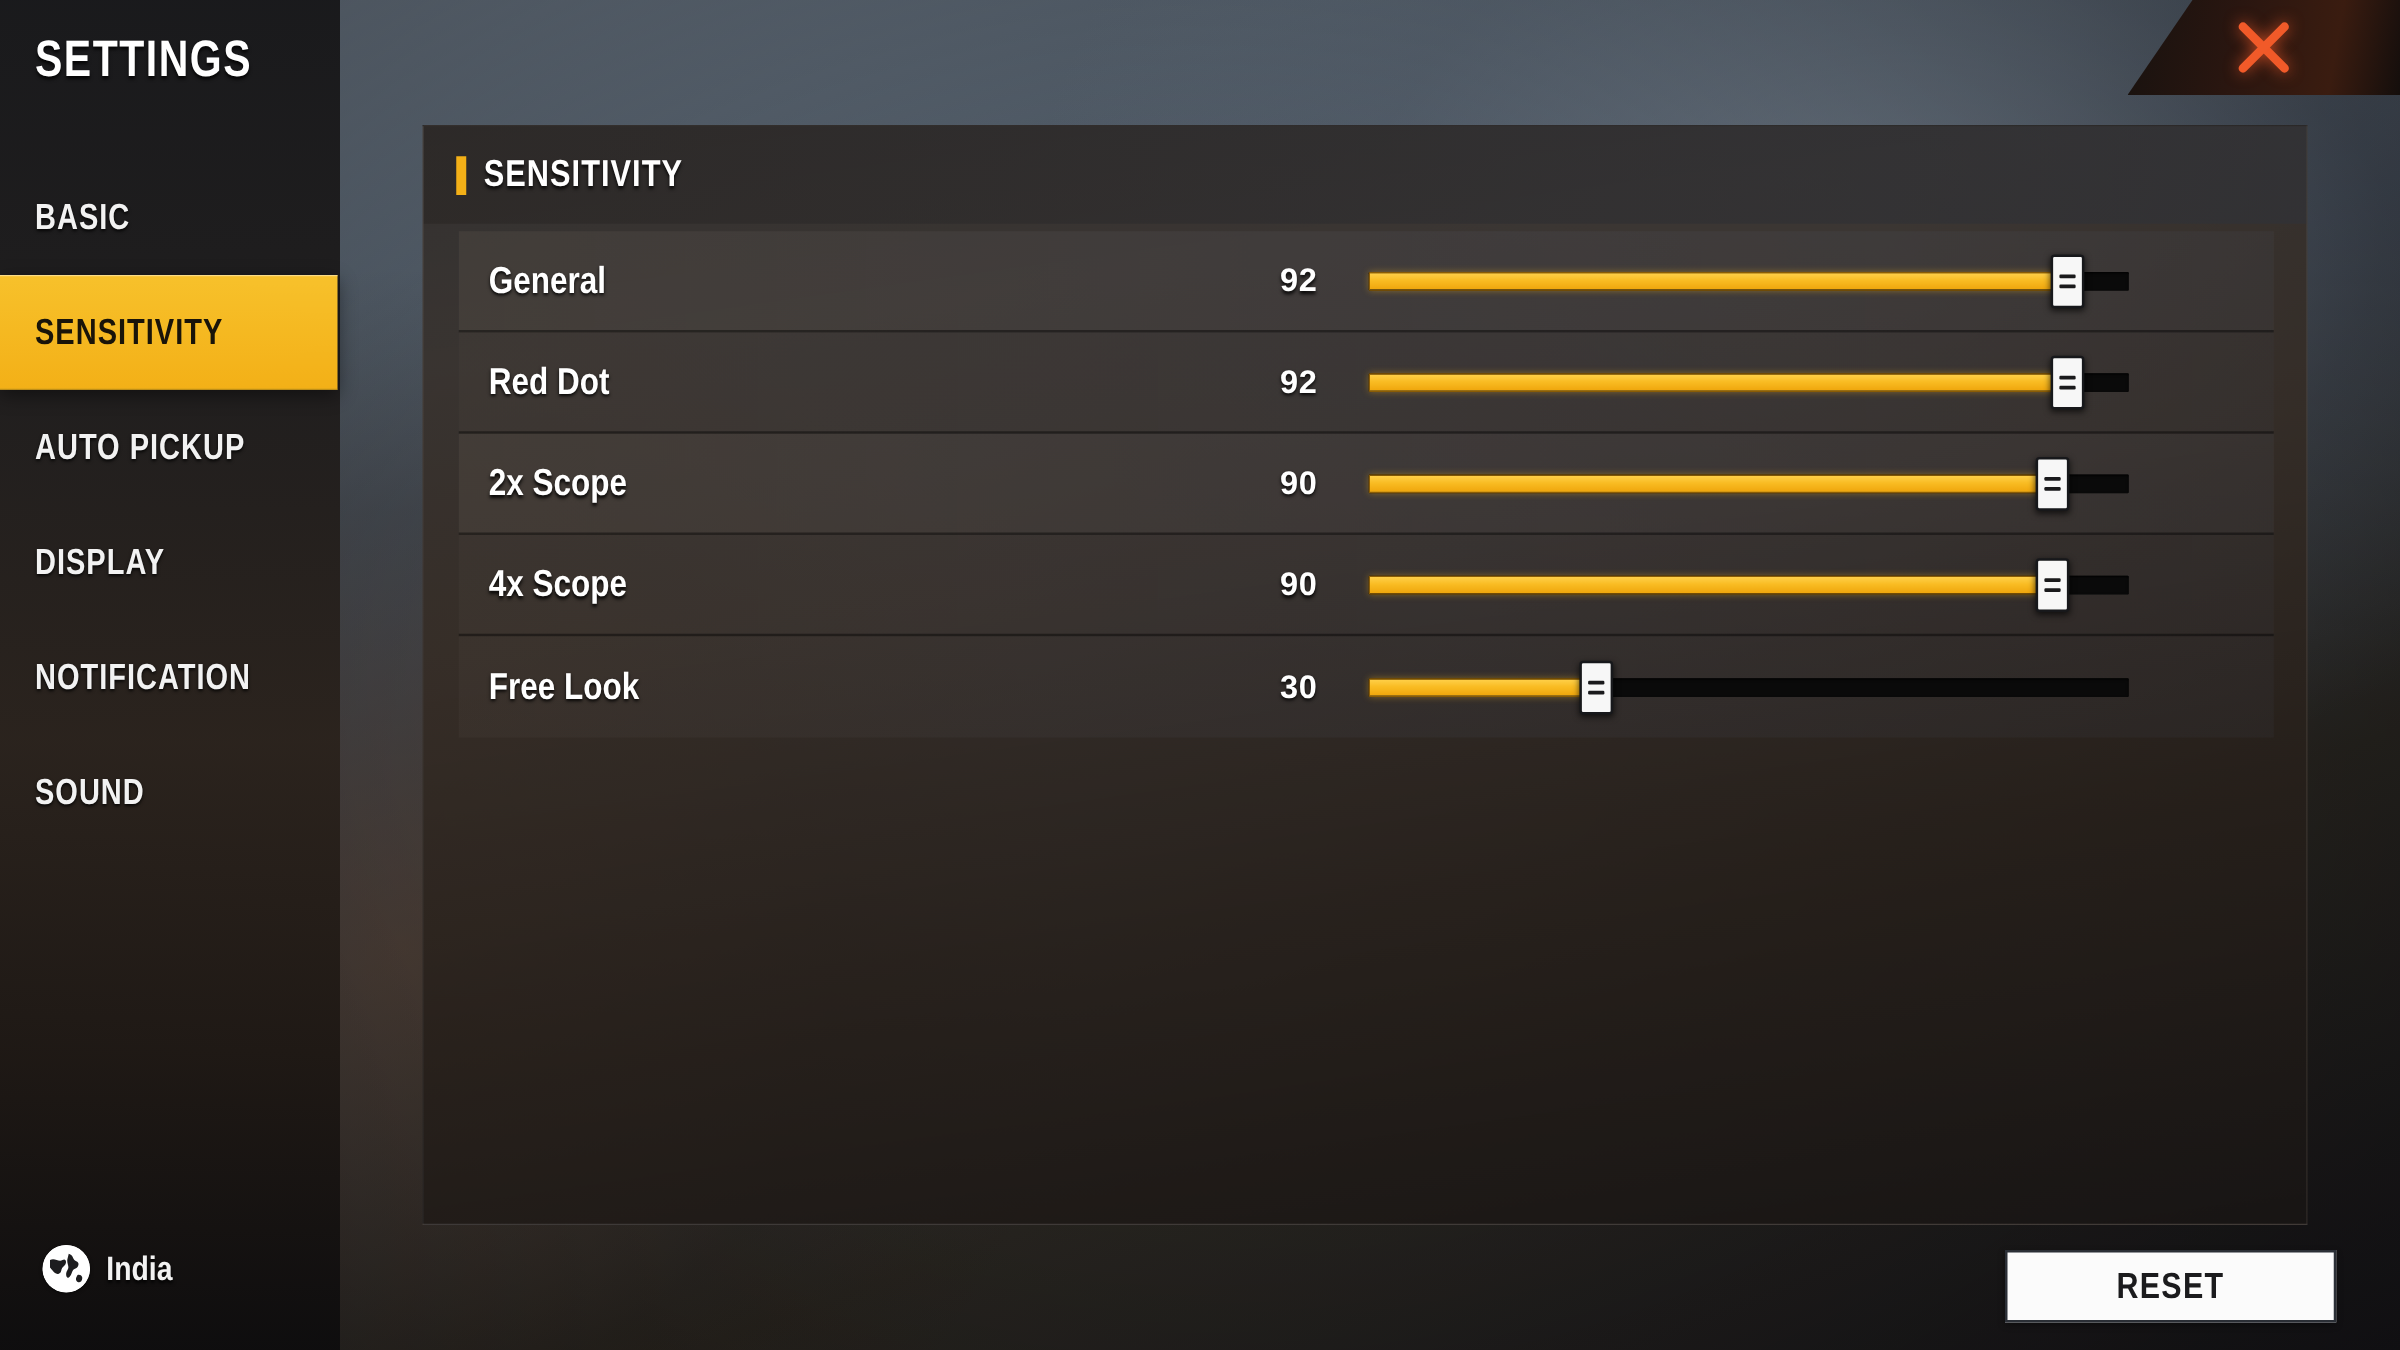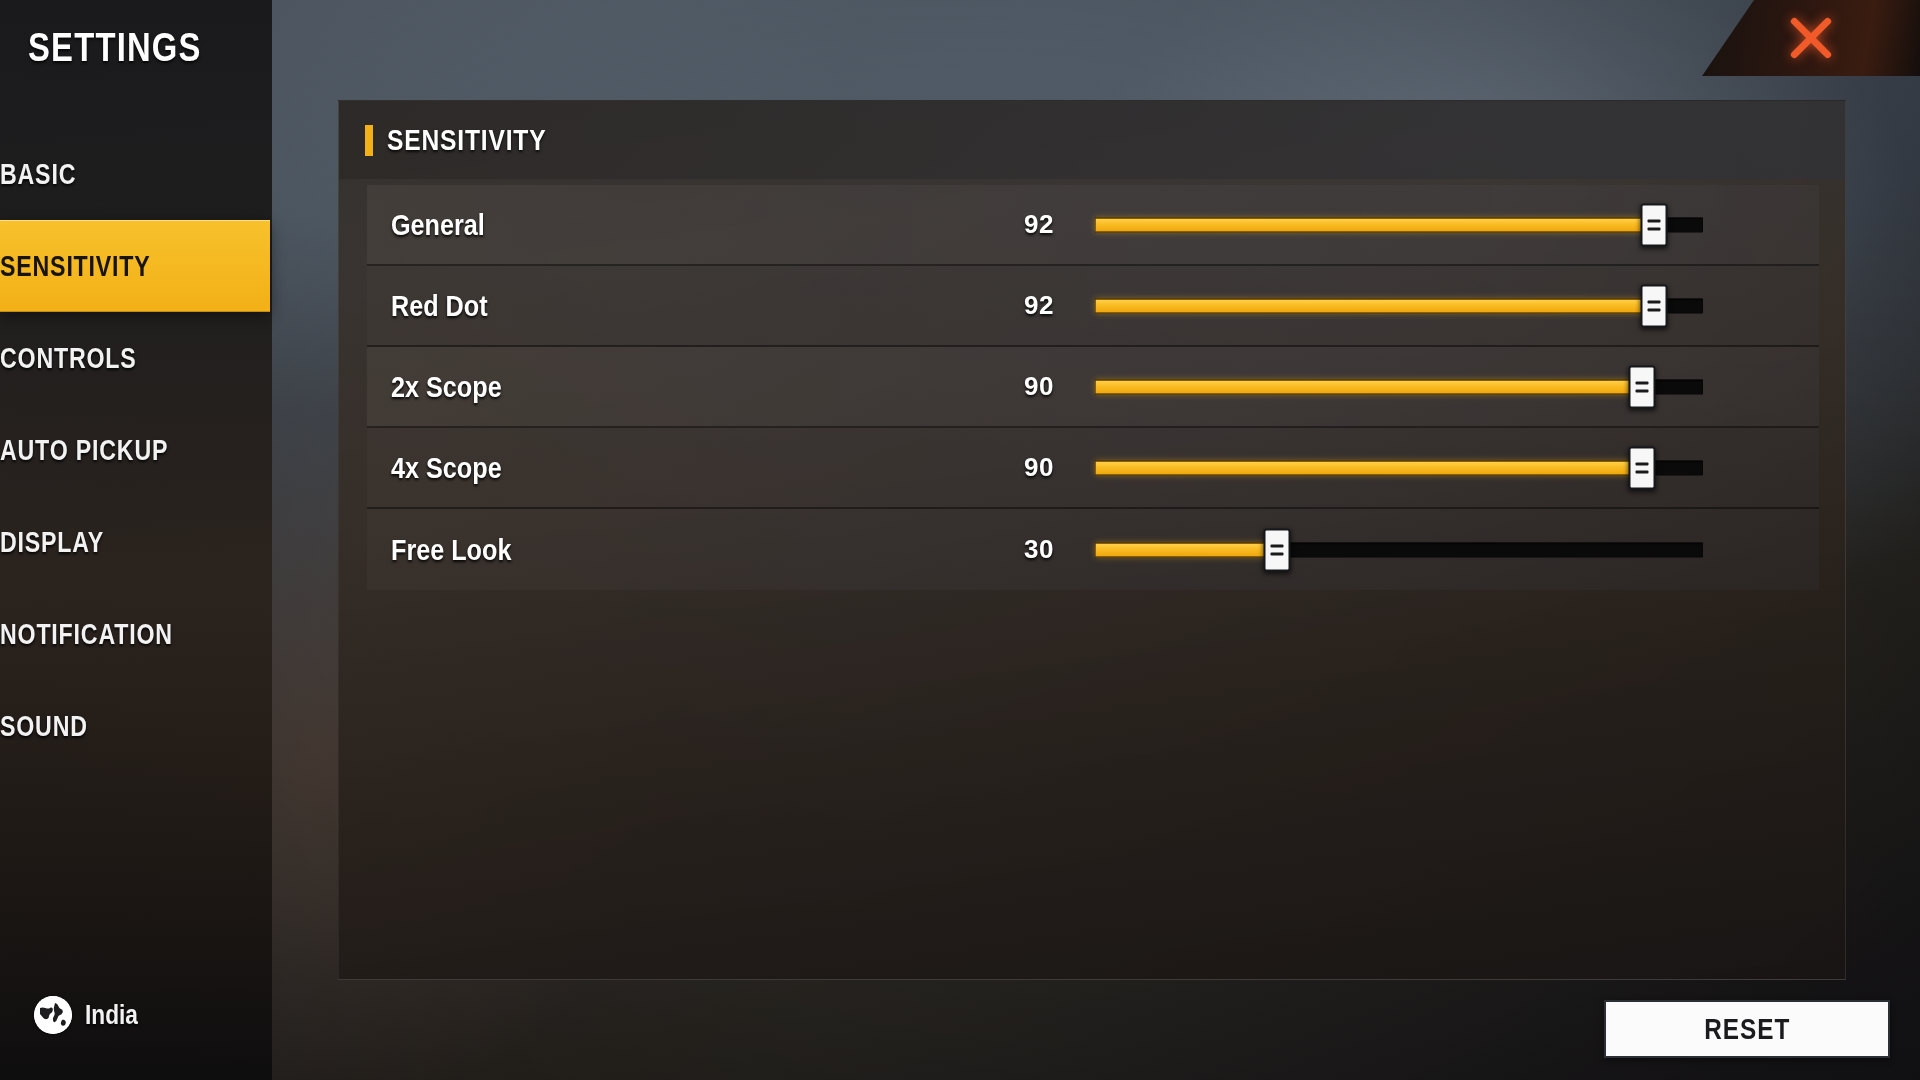--- a/index.html
+++ b/index.html
@@ -48,20 +48,21 @@
     transform:scaleX(0.80);
     transform-origin:left center;
     text-shadow:0 2px 3px rgba(0,0,0,0.8);
   }
   .nav { position:absolute; left:0; top:128px; width:272px; }
 
   .nav-item {
     position:relative;
     height:92px;
     display:flex; align-items:center;
+    padding-left:28px;
     cursor:pointer;
   }
   .nav-item .nav-label {
     font-size:29px; font-weight:bold;
     letter-spacing:1px;
     color:#f2f2f2;
     transform:scaleX(0.80);
     transform-origin:left center;
     text-shadow:0 2px 3px rgba(0,0,0,0.85);
   }
@@ -222,21 +223,21 @@
     display:block;
     width:13px; height:3px;
     background:#1a1a1c;
     border-radius:1px;
   }
 
   
   .reset-btn {
     position:absolute;
     left:1604px; top:1000px;
-    width:286px; height:58px;
+    width:265px; height:58px;
     background:#fbfbfb;
     border:2px solid #2b2f36;
     display:flex; align-items:center; justify-content:center;
     cursor:pointer;
     z-index:12;
     box-shadow:0 2px 6px rgba(0,0,0,0.45);
   }
   .reset-label {
     font-size:29px; font-weight:bold; color:#1b1b1d;
     letter-spacing:1.2px;
@@ -249,23 +250,20 @@
 <div id="root">
 
   <div class="sidebar">
     <div class="sidebar-title">SETTINGS</div>
     <div class="nav" id="nav">
         <div class="nav-item">
           <span class="nav-label">BASIC</span>
         </div>
         <div class="nav-item active">
           <span class="nav-label">SENSITIVITY</span>
-        </div>
-        <div class="nav-item">
-          <span class="nav-label">CONTROLS</span>
         </div>
         <div class="nav-item">
           <span class="nav-label">AUTO PICKUP</span>
         </div>
         <div class="nav-item">
           <span class="nav-label">DISPLAY</span>
         </div>
         <div class="nav-item">
           <span class="nav-label">NOTIFICATION</span>
         </div>

